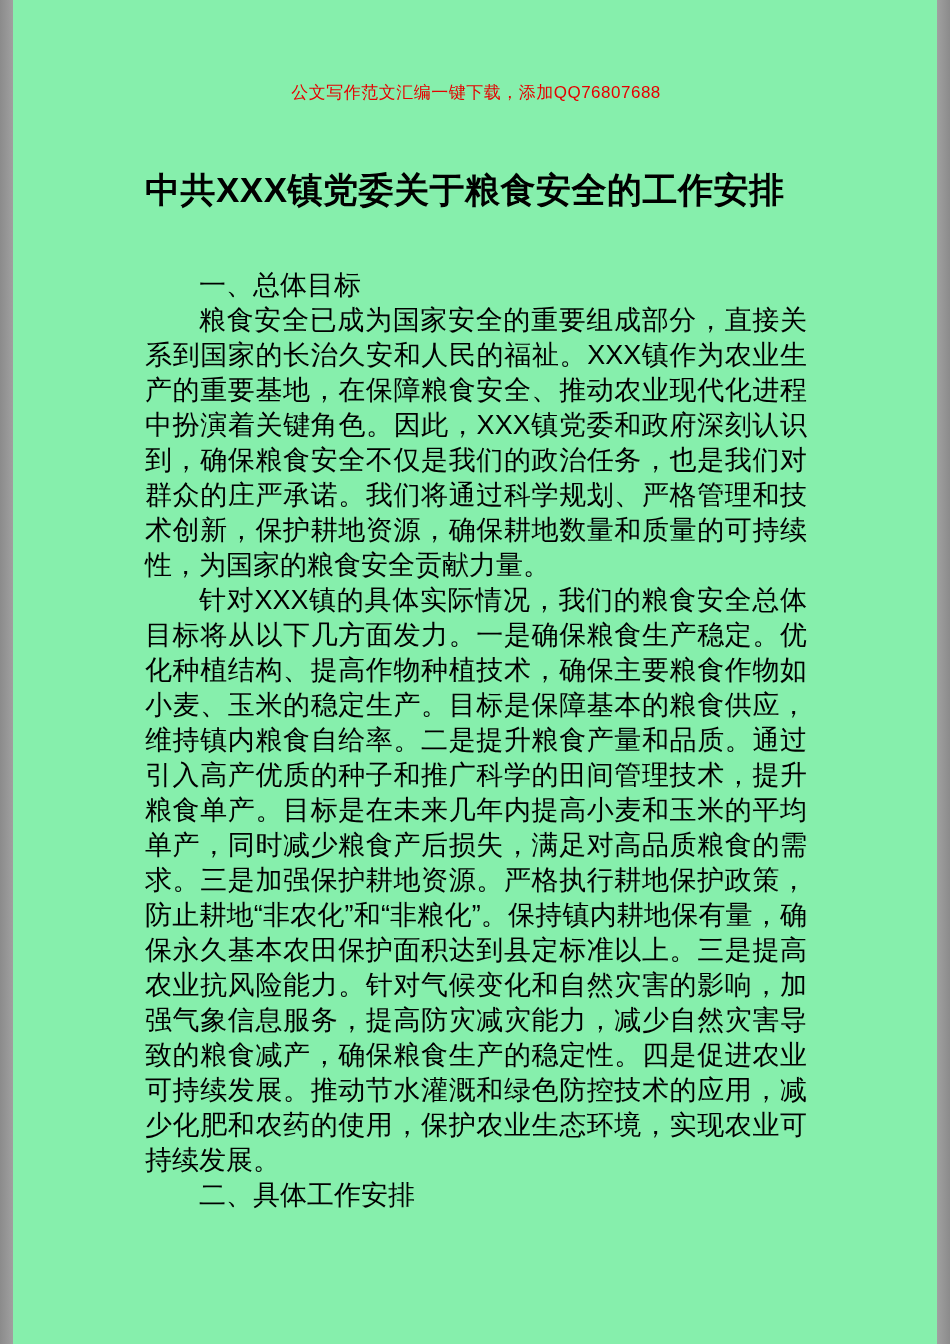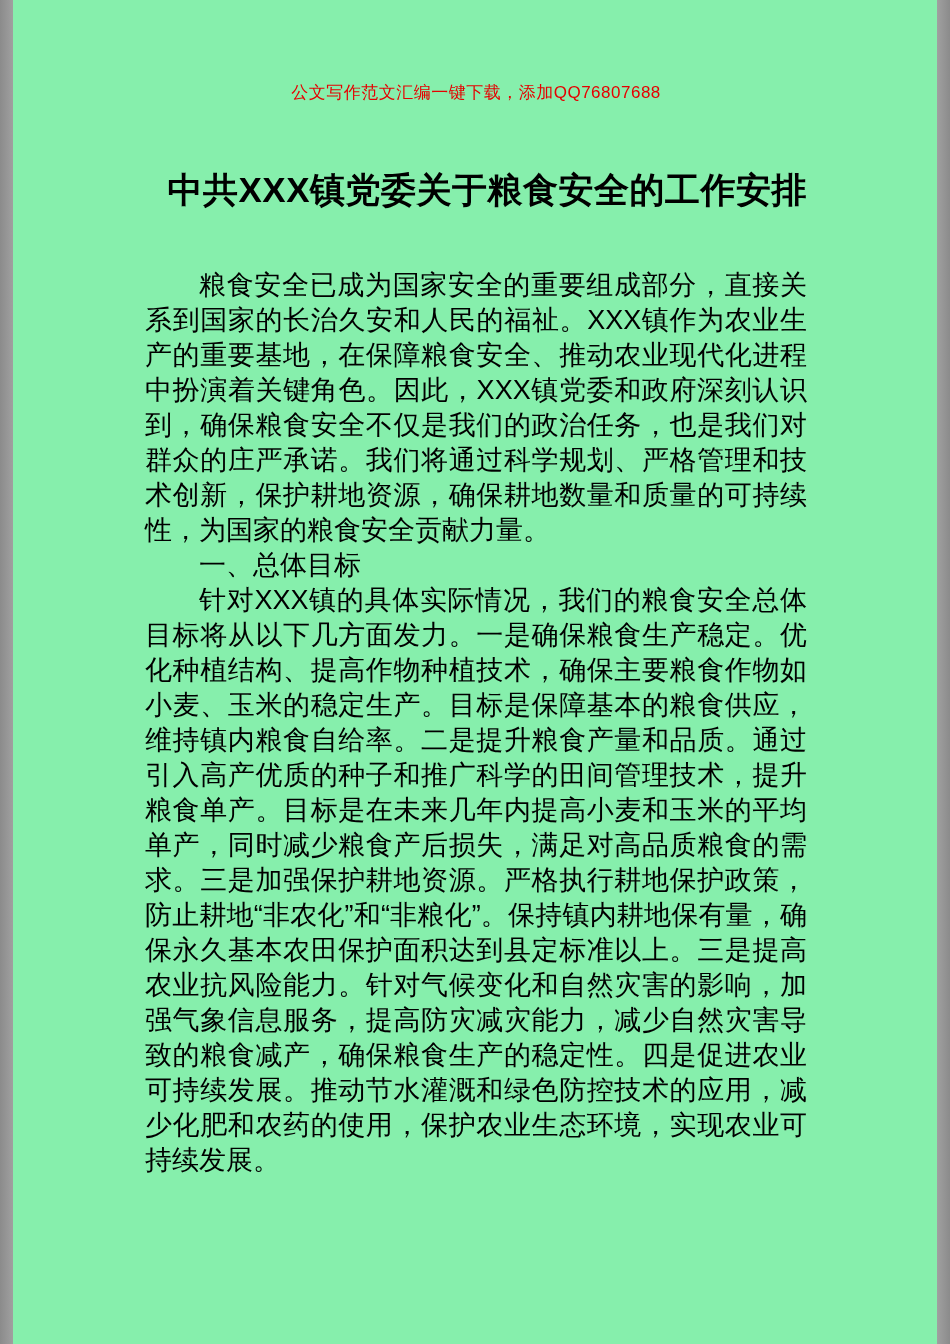--- a/index.html
+++ b/index.html
@@ -32,21 +32,21 @@
   .ad {
     text-align: center;
     color: var(--ad-red, #e60000);
     font-size: 17px;
     line-height: 22px;
     letter-spacing: 0.5px;
     white-space: nowrap;
   }
   .doc-title {
     margin-top: 64px;
-    text-align: right;
+    text-align: left;
     color: #000000;
     font-size: 35px;
     line-height: 44px;
     font-weight: 700;
     letter-spacing: 0.5px;
     white-space: nowrap;
   }
   .doc-body {
     margin-top: 56px;
   }
@@ -69,20 +69,21 @@
 
 <div class="viewport">
   <div class="edge-strip left"></div>
 
   <div class="page">
     <div class="ad">公文写作范文汇编一键下载，添加QQ76807688</div>
 
     <h1 class="doc-title">中共XXX镇党委关于粮食安全的工作安排</h1>
 
     <div class="doc-body">
+      <p class="para heading">一、总体目标</p>
       <p class="para">粮食安全已成为国家安全的重要组成部分，直接关系到国家的长治久安和人民的福祉。XXX镇作为农业生产的重要基地，在保障粮食安全、推动农业现代化进程中扮演着关键角色。因此，XXX镇党委和政府深刻认识到，确保粮食安全不仅是我们的政治任务，也是我们对群众的庄严承诺。我们将通过科学规划、严格管理和技术创新，保护耕地资源，确保耕地数量和质量的可持续性，为国家的粮食安全贡献力量。</p>
-      <p class="para heading">一、总体目标</p>
       <p class="para">针对XXX镇的具体实际情况，我们的粮食安全总体目标将从以下几方面发力。一是确保粮食生产稳定。优化种植结构、提高作物种植技术，确保主要粮食作物如小麦、玉米的稳定生产。目标是保障基本的粮食供应，维持镇内粮食自给率。二是提升粮食产量和品质。通过引入高产优质的种子和推广科学的田间管理技术，提升粮食单产。目标是在未来几年内提高小麦和玉米的平均单产，同时减少粮食产后损失，满足对高品质粮食的需求。三是加强保护耕地资源。严格执行耕地保护政策，防止耕地“非农化”和“非粮化”。保持镇内耕地保有量，确保永久基本农田保护面积达到县定标准以上。三是提高农业抗风险能力。针对气候变化和自然灾害的影响，加强气象信息服务，提高防灾减灾能力，减少自然灾害导致的粮食减产，确保粮食生产的稳定性。四是促进农业可持续发展。推动节水灌溉和绿色防控技术的应用，减少化肥和农药的使用，保护农业生态环境，实现农业可持续发展。</p>
+      <p class="para heading">二、具体工作安排</p>
     </div>
   </div>
 
   <div class="edge-strip right"></div>
 </div>
 
 </body></html>

